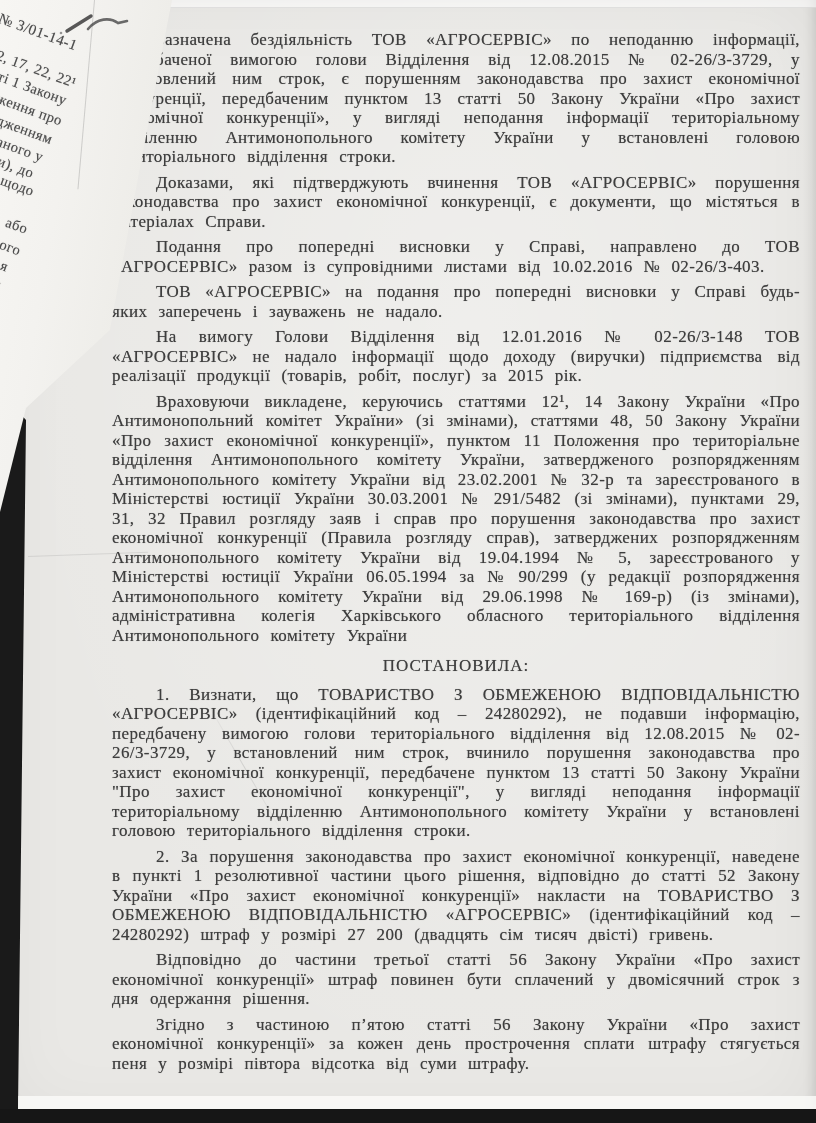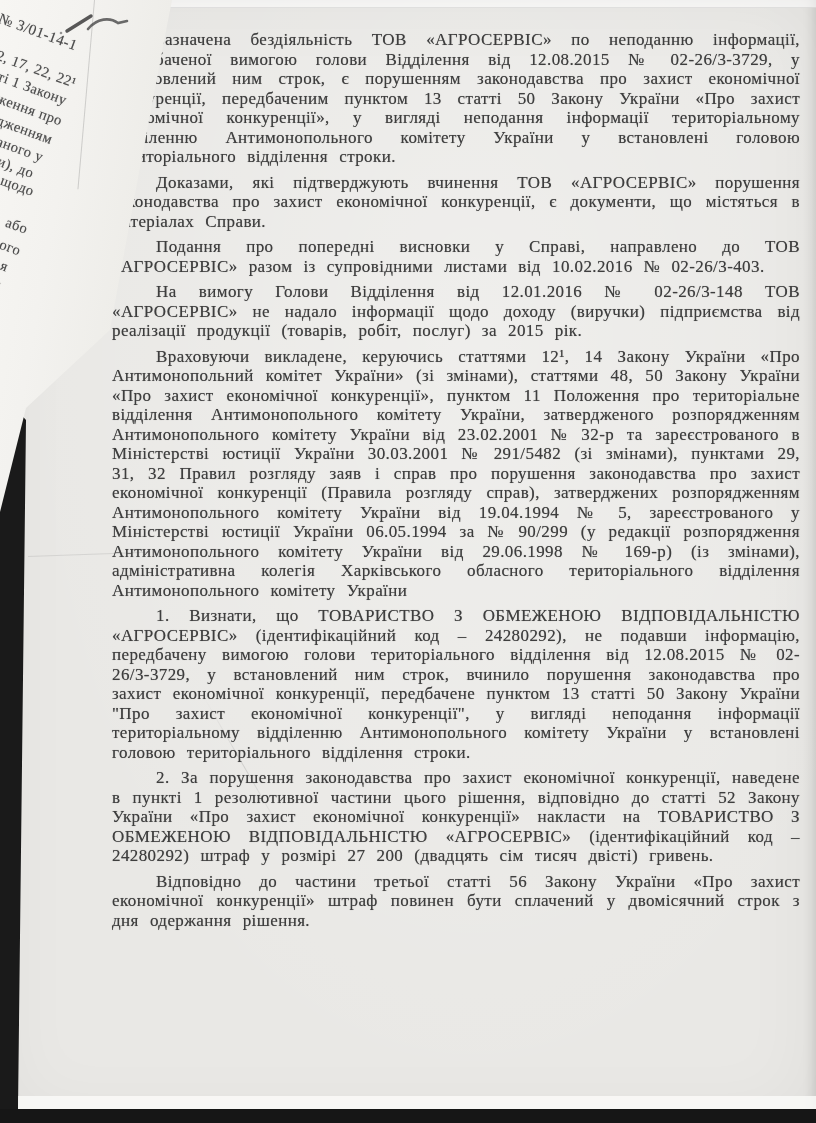--- a/index.html
+++ b/index.html
@@ -90,27 +90,30 @@
   <div class="main-page">
     <div class="page-top-highlight"></div>
     <div class="crease crease-1"></div>
     <div class="crease crease-2"></div>
 
     <div class="text-column">
       <div id="paras-before">
           <p class="para">Зазначена бездіяльність ТОВ «АГРОСЕРВІС» по неподанню інформації, передбаченої вимогою голови Відділення від 12.08.2015 № 02-26/3-3729, у встановлений ним строк, є порушенням законодавства про захист економічної конкуренції, передбаченим пунктом 13 статті 50 Закону України «Про захист економічної конкуренції», у вигляді неподання інформації територіальному відділенню Антимонопольного комітету України у встановлені головою територіального відділення строки.</p>
           <p class="para">Доказами, які підтверджують вчинення ТОВ «АГРОСЕРВІС» порушення законодавства про захист економічної конкуренції, є документи, що містяться в матеріалах Справи.</p>
           <p class="para">Подання про попередні висновки у Справі, направлено до ТОВ «АГРОСЕРВІС» разом із супровідними листами від 10.02.2016 № 02-26/3-403.</p>
+          <p class="para">ТОВ «АГРОСЕРВІС» на подання про попередні висновки у Справі будь-яких заперечень і зауважень не надало.</p>
           <p class="para">На вимогу Голови Відділення від 12.01.2016 № 02-26/3-148 ТОВ «АГРОСЕРВІС» не надало інформації щодо доходу (виручки) підприємства від реалізації продукції (товарів, робіт, послуг) за 2015 рік.</p>
           <p class="para">Враховуючи викладене, керуючись статтями 12¹, 14 Закону України «Про Антимонопольний комітет України» (зі змінами), статтями 48, 50 Закону України «Про захист економічної конкуренції», пунктом 11 Положення про територіальне відділення Антимонопольного комітету України, затвердженого розпорядженням Антимонопольного комітету України від 23.02.2001 № 32-р та зареєстрованого в Міністерстві юстиції України 30.03.2001 № 291/5482 (зі змінами), пунктами 29, 31, 32 Правил розгляду заяв і справ про порушення законодавства про захист економічної конкуренції (Правила розгляду справ), затверджених розпорядженням Антимонопольного комітету України від 19.04.1994 № 5, зареєстрованого у Міністерстві юстиції України 06.05.1994 за № 90/299 (у редакції розпорядження Антимонопольного комітету України від 29.06.1998 № 169-р) (із змінами), адміністративна колегія Харківського обласного територіального відділення Антимонопольного комітету України</p>
         </div>
+      <h2 class="heading">ПОСТАНОВИЛА:</h2>
       <div id="paras-after">
           <p class="para">1. Визнати, що ТОВАРИСТВО З ОБМЕЖЕНОЮ ВІДПОВІДАЛЬНІСТЮ «АГРОСЕРВІС» (ідентифікаційний код – 24280292), не подавши інформацію, передбачену вимогою голови територіального відділення від 12.08.2015 № 02-26/3-3729, у встановлений ним строк, вчинило порушення законодавства про захист економічної конкуренції, передбачене пунктом 13 статті 50 Закону України "Про захист економічної конкуренції", у вигляді неподання інформації територіальному відділенню Антимонопольного комітету України у встановлені головою територіального відділення строки.</p>
           <p class="para">2. За порушення законодавства про захист економічної конкуренції, наведене в пункті 1 резолютивної частини цього рішення, відповідно до статті 52 Закону України «Про захист економічної конкуренції» накласти на ТОВАРИСТВО З ОБМЕЖЕНОЮ ВІДПОВІДАЛЬНІСТЮ «АГРОСЕРВІС» (ідентифікаційний код – 24280292) штраф у розмірі 27 200 (двадцять сім тисяч двісті) гривень.</p>
           <p class="para">Відповідно до частини третьої статті 56 Закону України «Про захист економічної конкуренції» штраф повинен бути сплачений у двомісячний строк з дня одержання рішення.</p>
+          <p class="para">Згідно з частиною п’ятою статті 56 Закону України «Про захист економічної конкуренції» за кожен день прострочення сплати штрафу стягується пеня у розмірі півтора відсотка від суми штрафу.</p>
         </div>
     </div>
 
     <div class="page-bottom-highlight"></div>
   </div>
 
   <div class="underlay-page">
     <div class="underlay-crease"></div>
     <div id="fragments" style="position:absolute;inset:0;">
         <span class="frag" style="left: 2px; top: 10px; font-size: 15px;">№ 3/01-14-1</span>

